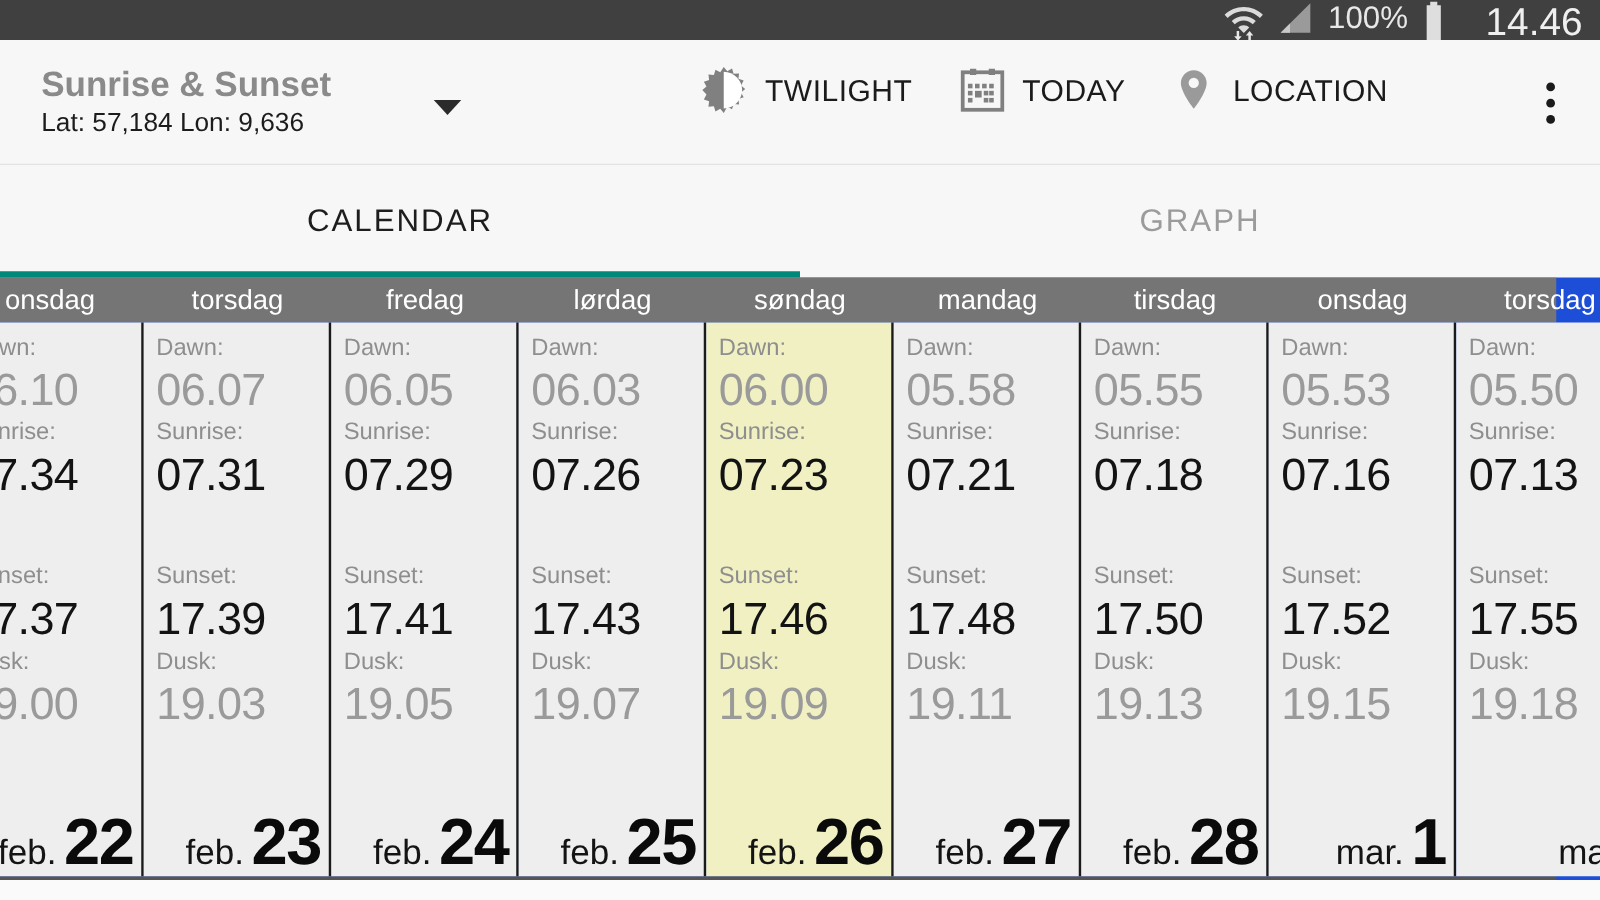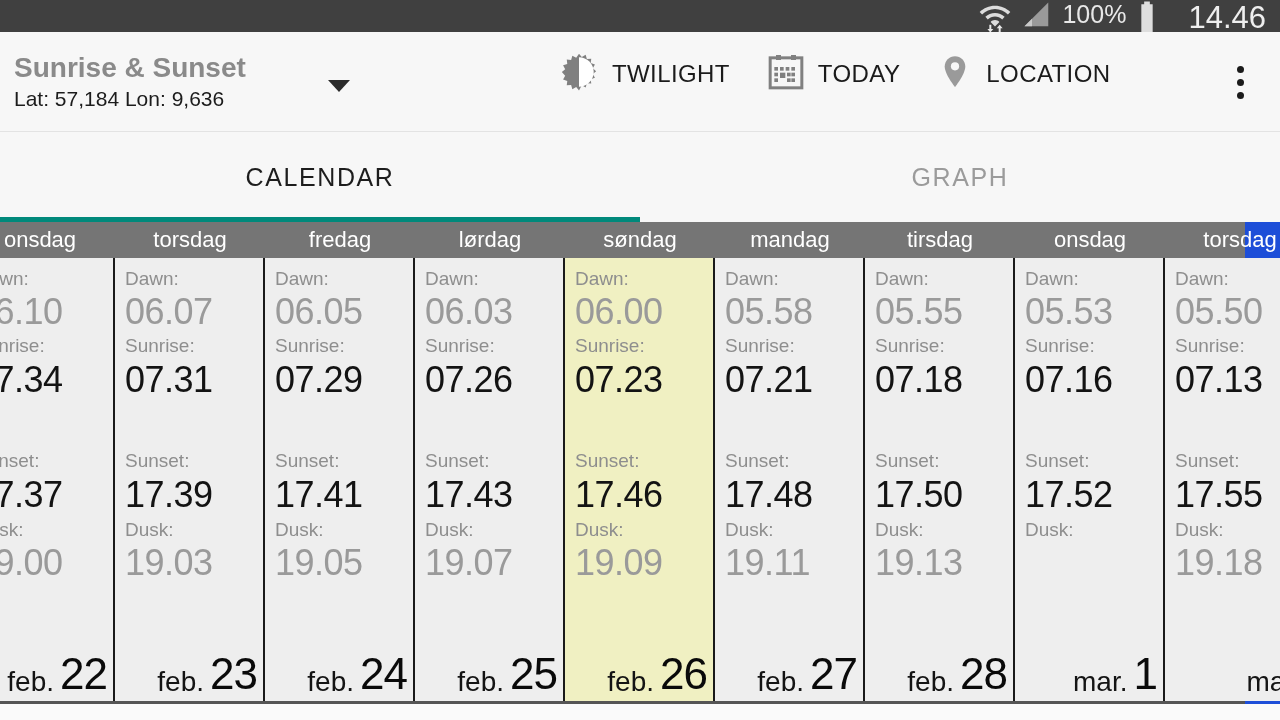--- a/index.html
+++ b/index.html
@@ -27,21 +27,21 @@
   .sb-time { font-size: 31px; color: #efefef; margin-left: 20px; }
 
   
   .appbar {
     height: 100px; width: 1280px;
     background: #f7f7f7;
     display: flex; align-items: center;
     border-bottom: 1px solid #e3e3e3;
     position: relative;
   }
-  .titleblock { margin-left: 14px; width: 300px; }
+  .titleblock { margin-left: 33px; width: 300px; }
   .app-title {
     font-size: 28px; font-weight: bold; color: #8a8a8a;
     line-height: 34px; white-space: nowrap;
   }
   .app-sub {
     font-size: 21px; color: #1c1c1c; line-height: 28px;
     white-space: nowrap;
   }
   .spinner-caret {
     width: 0; height: 0;
@@ -137,21 +137,21 @@
   }
   .gap { height: 46px; }
   .datecell {
     display: flex; align-items: flex-end; justify-content: flex-end;
     padding: 0 6px 2px 6px; height: 72px; gap: 6px;
   }
   .month {
     font-size: 28px; color: #141414; line-height: 34px;
   }
   .daynum {
-    font-size: 44px; font-weight: normal; color: #0a0a0a;
+    font-size: 52px; font-weight: bold; color: #0a0a0a;
     line-height: 50px; letter-spacing: -1px;
   }
 </style>
 </head>
 <body>
 
 <div class="statusbar">
   <span class="sb-icon">
     <svg width="34" height="34" viewBox="0 0 24 24">
       <path d="M12 4C7.8 4 4 5.7 1.2 8.4l1.7 1.8C5.3 7.9 8.5 6.4 12 6.4s6.7 1.5 9.1 3.8l1.7-1.8C20 5.7 16.2 4 12 4z" fill="#dcdcdc"></path>
@@ -376,20 +376,21 @@
       <div class="daycol">
         <div class="body">
           <div class="lbl">Dawn:</div>
           <div class="val-dim">05.53</div>
           <div class="lbl">Sunrise:</div>
           <div class="val-strong">07.16</div>
           <div class="gap"></div>
           <div class="lbl">Sunset:</div>
           <div class="val-strong">17.52</div>
           <div class="lbl">Dusk:</div>
+          <div class="val-dim">19.15</div>
         </div>
         <div class="datecell">
           <span class="month">mar.</span>
           <span class="daynum">1</span>
         </div>
       </div>
       <div class="daycol">
         <div class="body">
           <div class="lbl">Dawn:</div>
           <div class="val-dim">05.50</div>

